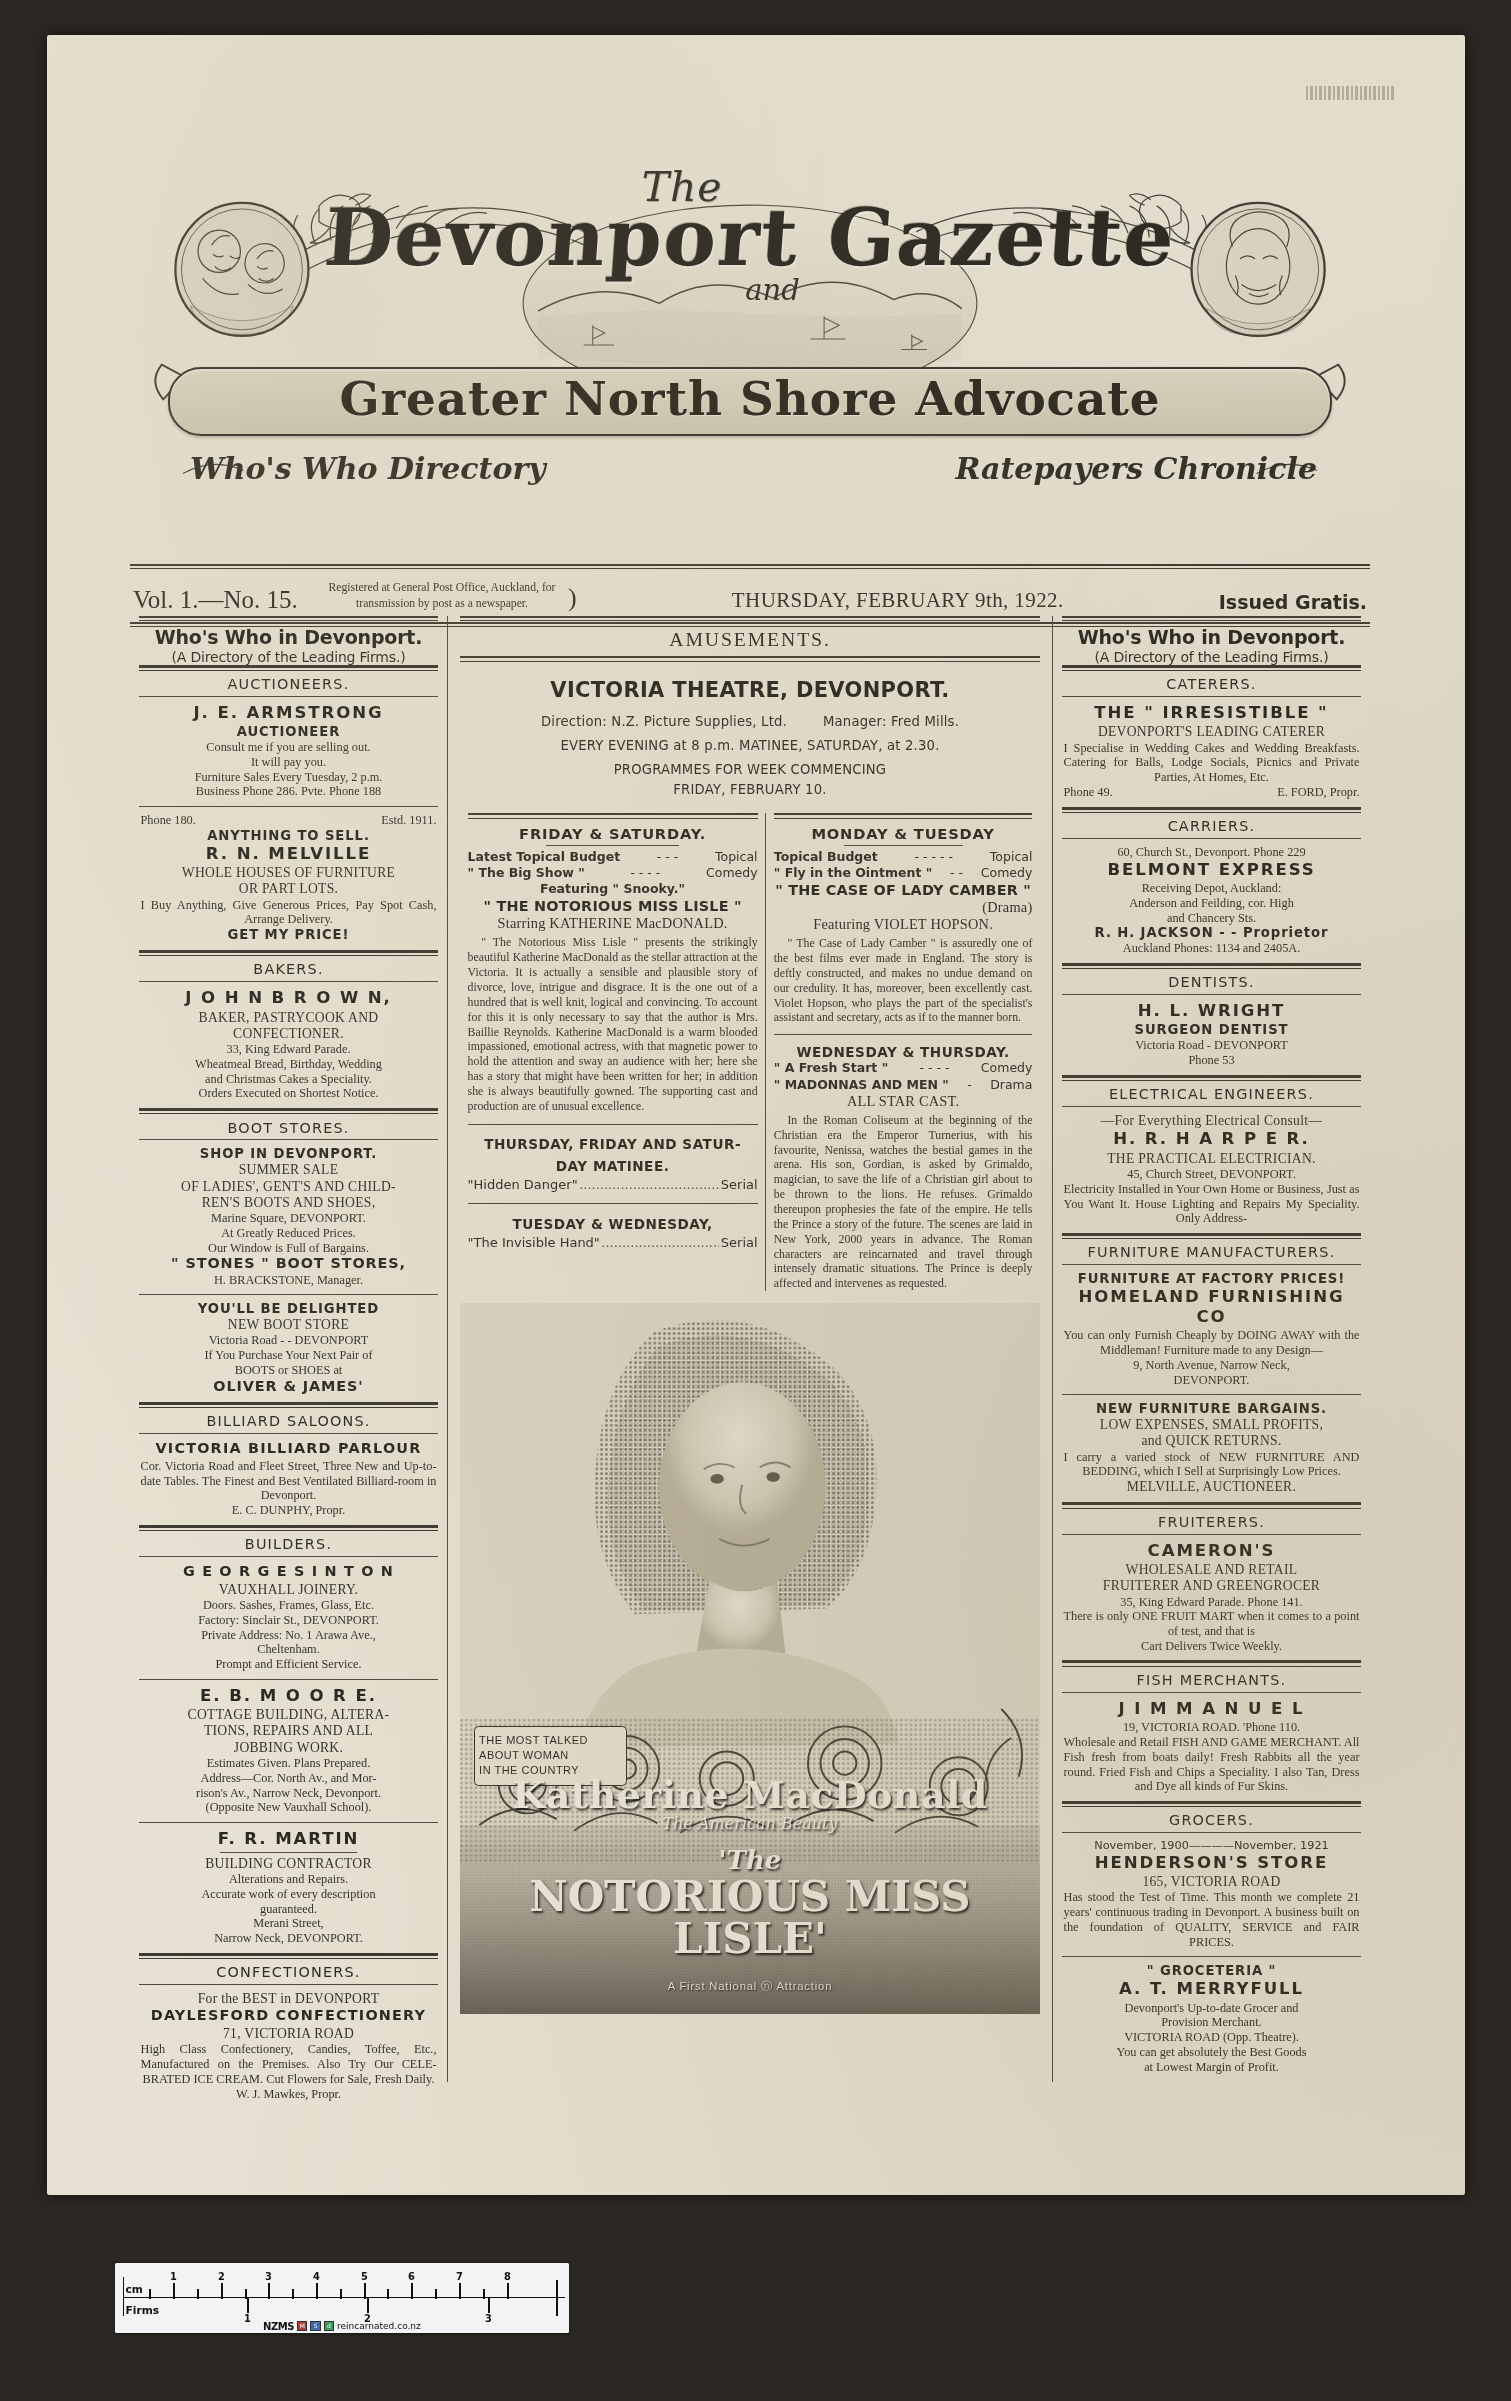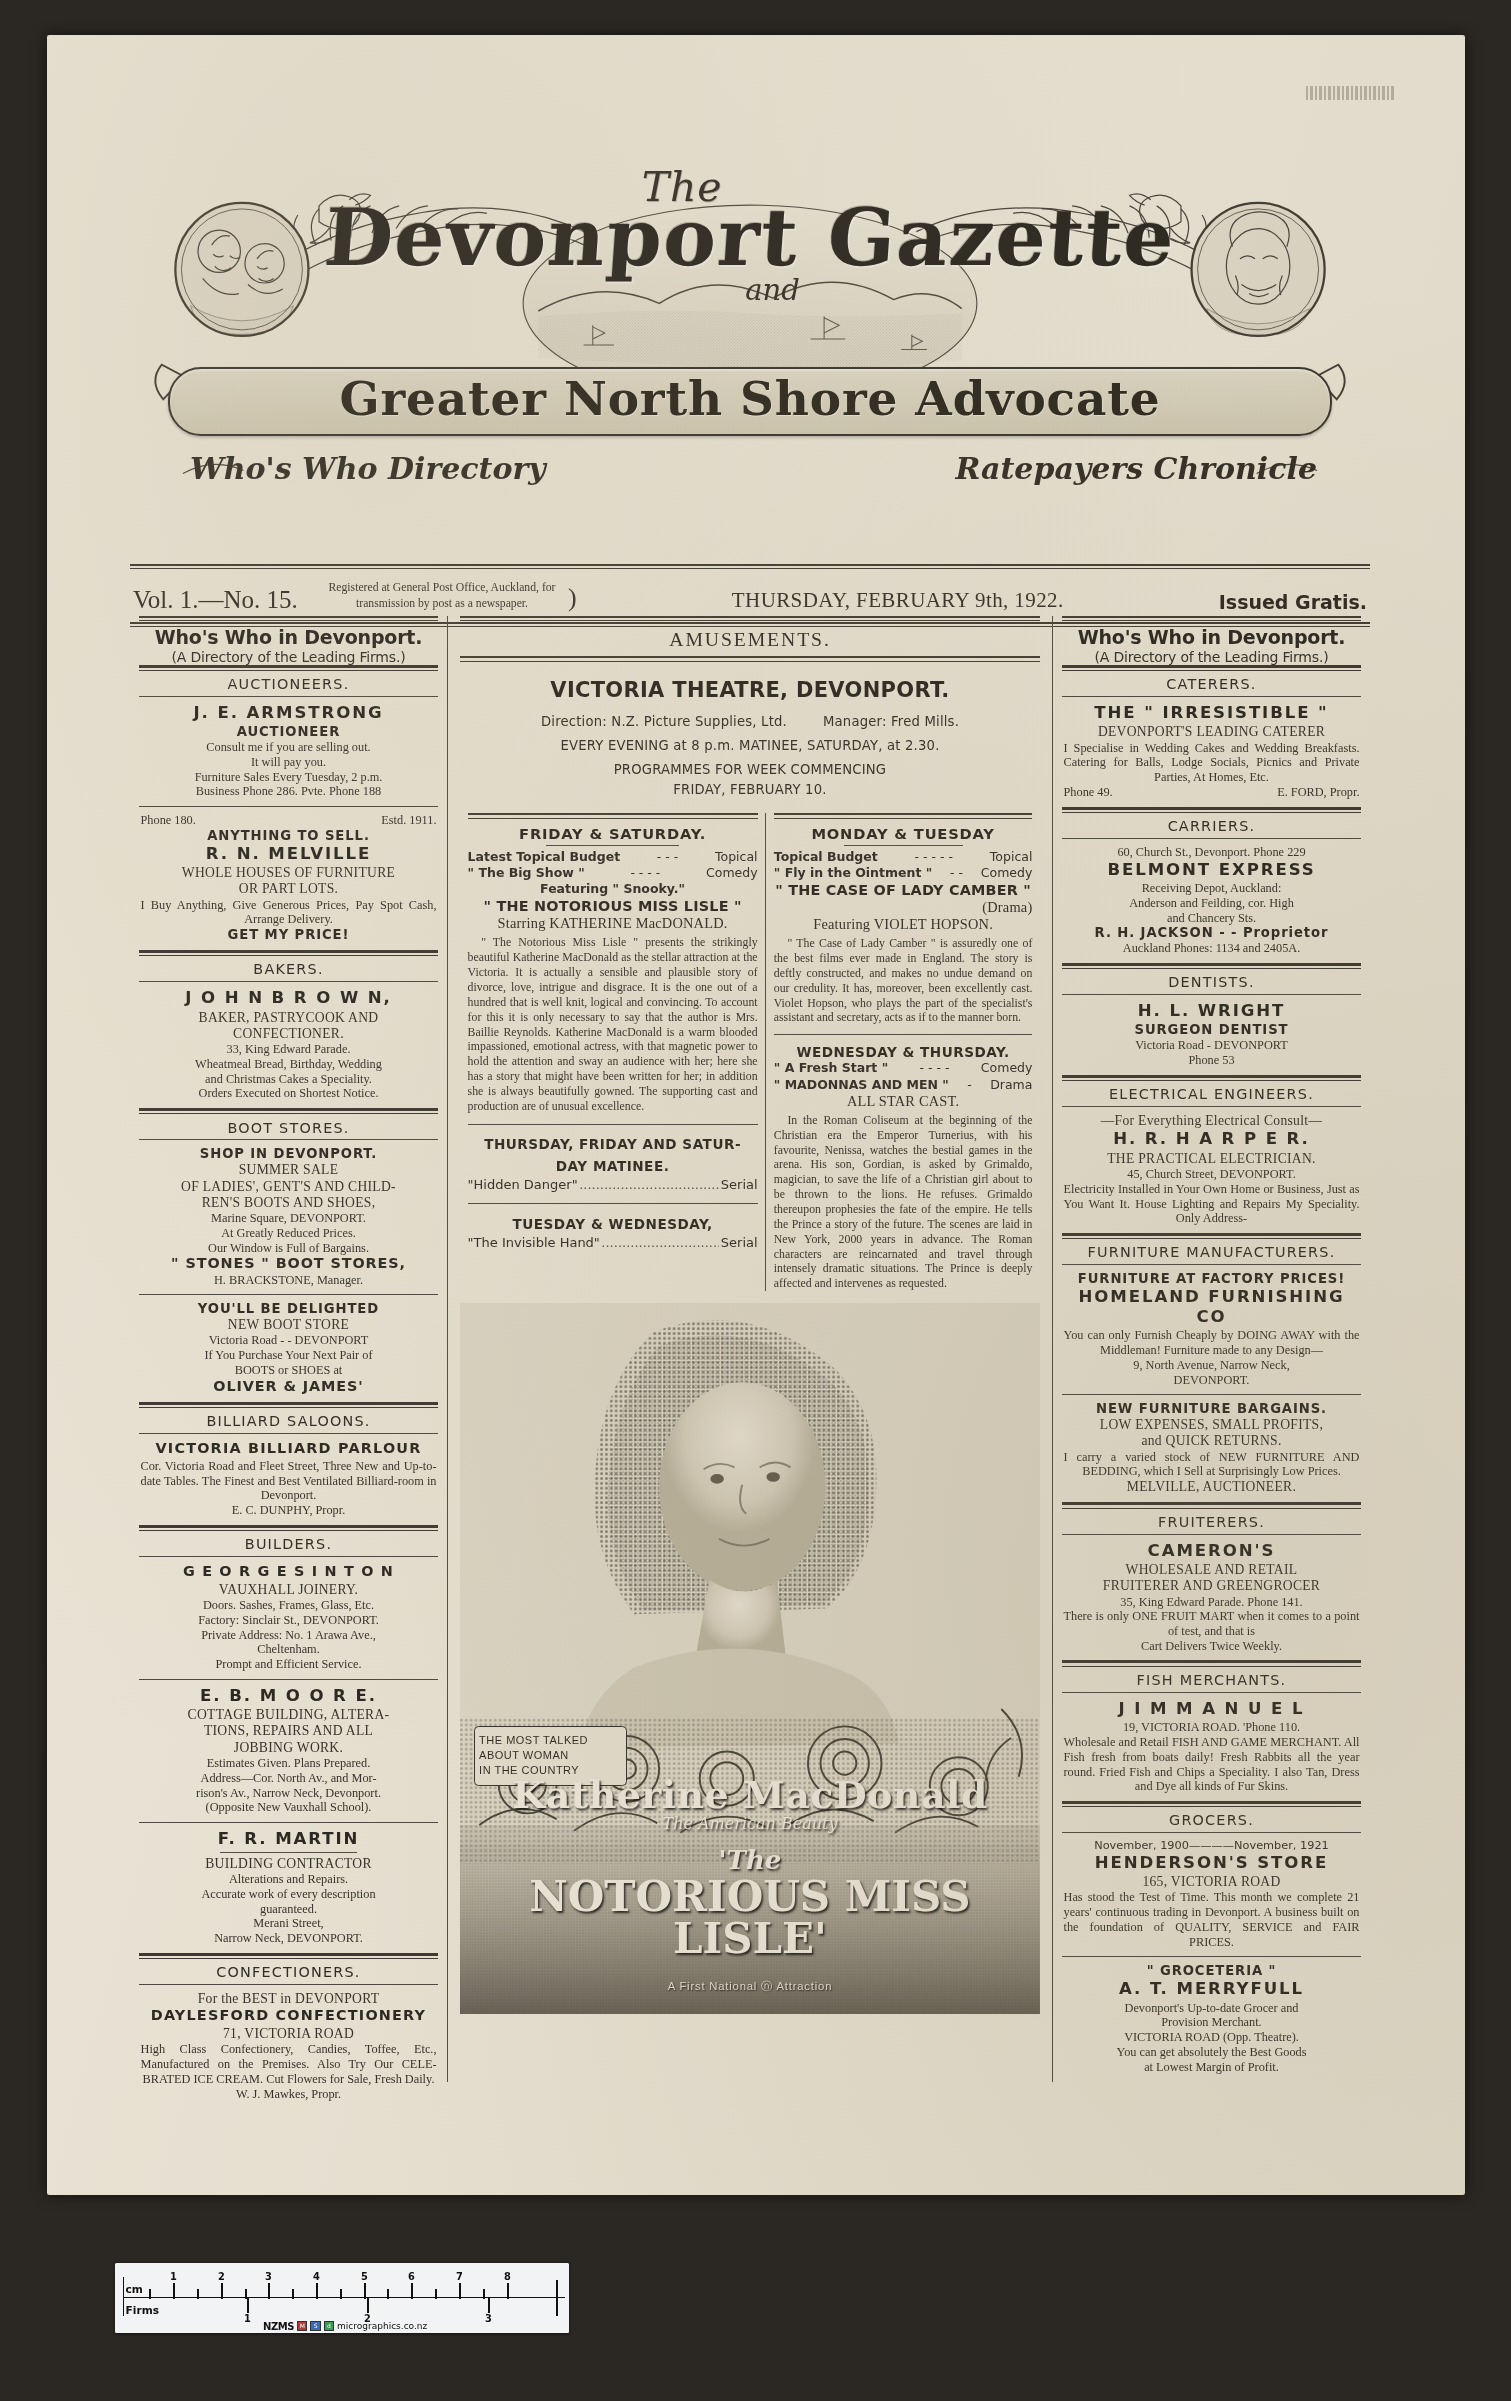--- a/index.html
+++ b/index.html
@@ -799,16 +799,16 @@
       <div class="sc-num" style="left:249px;top:50px">2</div>
       <div class="sc-tick" style="left:373px;top:35px;height:15px"></div>
       <div class="sc-num" style="left:370px;top:50px">3</div>
       <div class="sc-tick" style="left:441px;top:16.6px;height:36px"></div>
     </div>
   <div class="sc-brand">
     <b>NZMS</b>
     <span class="sc-sq" style="background:#b03a3a">M</span>
     <span class="sc-sq" style="background:#3a6db0">S</span>
     <span class="sc-sq" style="background:#3a9b55">d</span>
-    <span>micrographics.co.nz</span>
+    <span>reincarnated.co.nz</span>
   </div>
 </div>
 
 
 </body></html>

